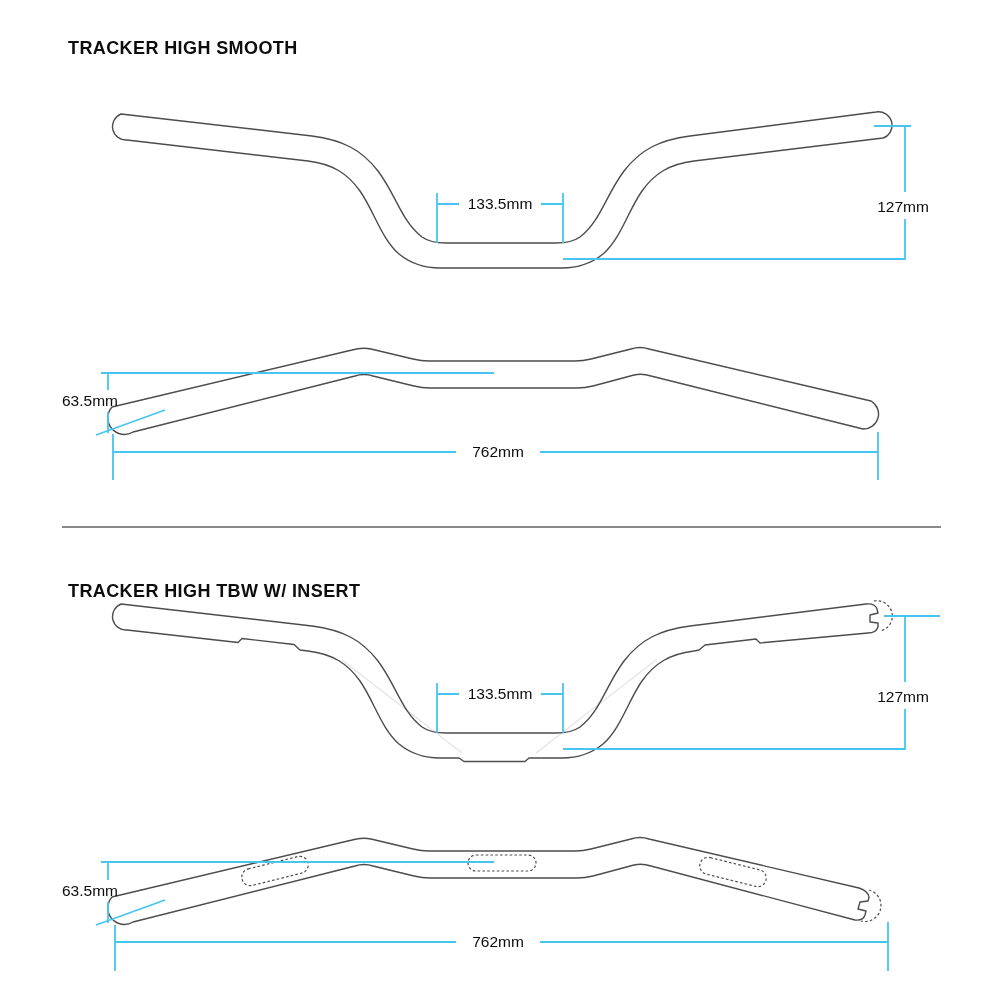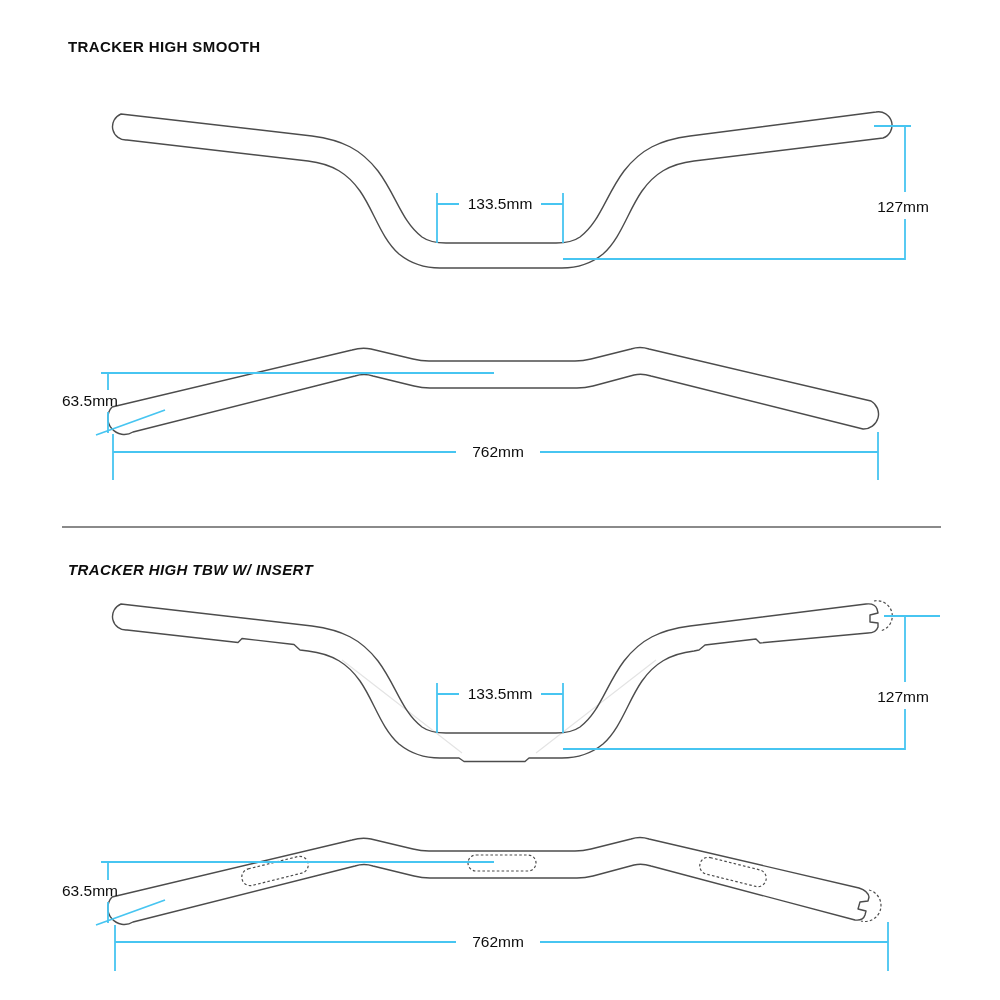--- a/index.html
+++ b/index.html
@@ -5,24 +5,24 @@
   html,body{margin:0;padding:0;background:#fff;}
   #canvas{position:relative;width:1000px;height:1000px;background:#ffffff;overflow:hidden;
           font-family:"Liberation Sans",sans-serif;}
   #drawing{position:absolute;left:0;top:0;}
   .outline{fill:none;stroke:#4c4c4c;stroke-width:1.4;stroke-linejoin:round;stroke-linecap:round;}
   .dashed{fill:none;stroke:#4c4c4c;stroke-width:1.2;stroke-dasharray:2.6 2.2;}
   .reflect{fill:none;stroke:#e4e4e4;stroke-width:1.2;}
   .dimline{fill:none;stroke:#47c5f1;stroke-width:1.8;}
   .dimtext{font-family:"Liberation Sans",sans-serif;font-size:15.5px;fill:#0c0c0c;}
   .divider{stroke:#8a8a8a;stroke-width:2;}
-  .title{position:absolute;font-weight:700;font-size:15px;line-height:1;color:#0d0d0d;
+  .title{position:absolute;font-weight:700;font-size:18px;line-height:1;color:#0d0d0d;
          letter-spacing:.4px;white-space:nowrap;}
   #title-smooth{left:68px;top:39px;}
-  #title-tbw{left:68px;top:562px;font-style:italic;}
+  #title-tbw{left:68px;top:582px;}
 </style>
 </head>
 <body>
 
 <div id="canvas">
 
   <div class="title" id="title-smooth">TRACKER HIGH SMOOTH</div>
 
   <div class="title" id="title-tbw">TRACKER HIGH TBW W/ INSERT</div>
 

